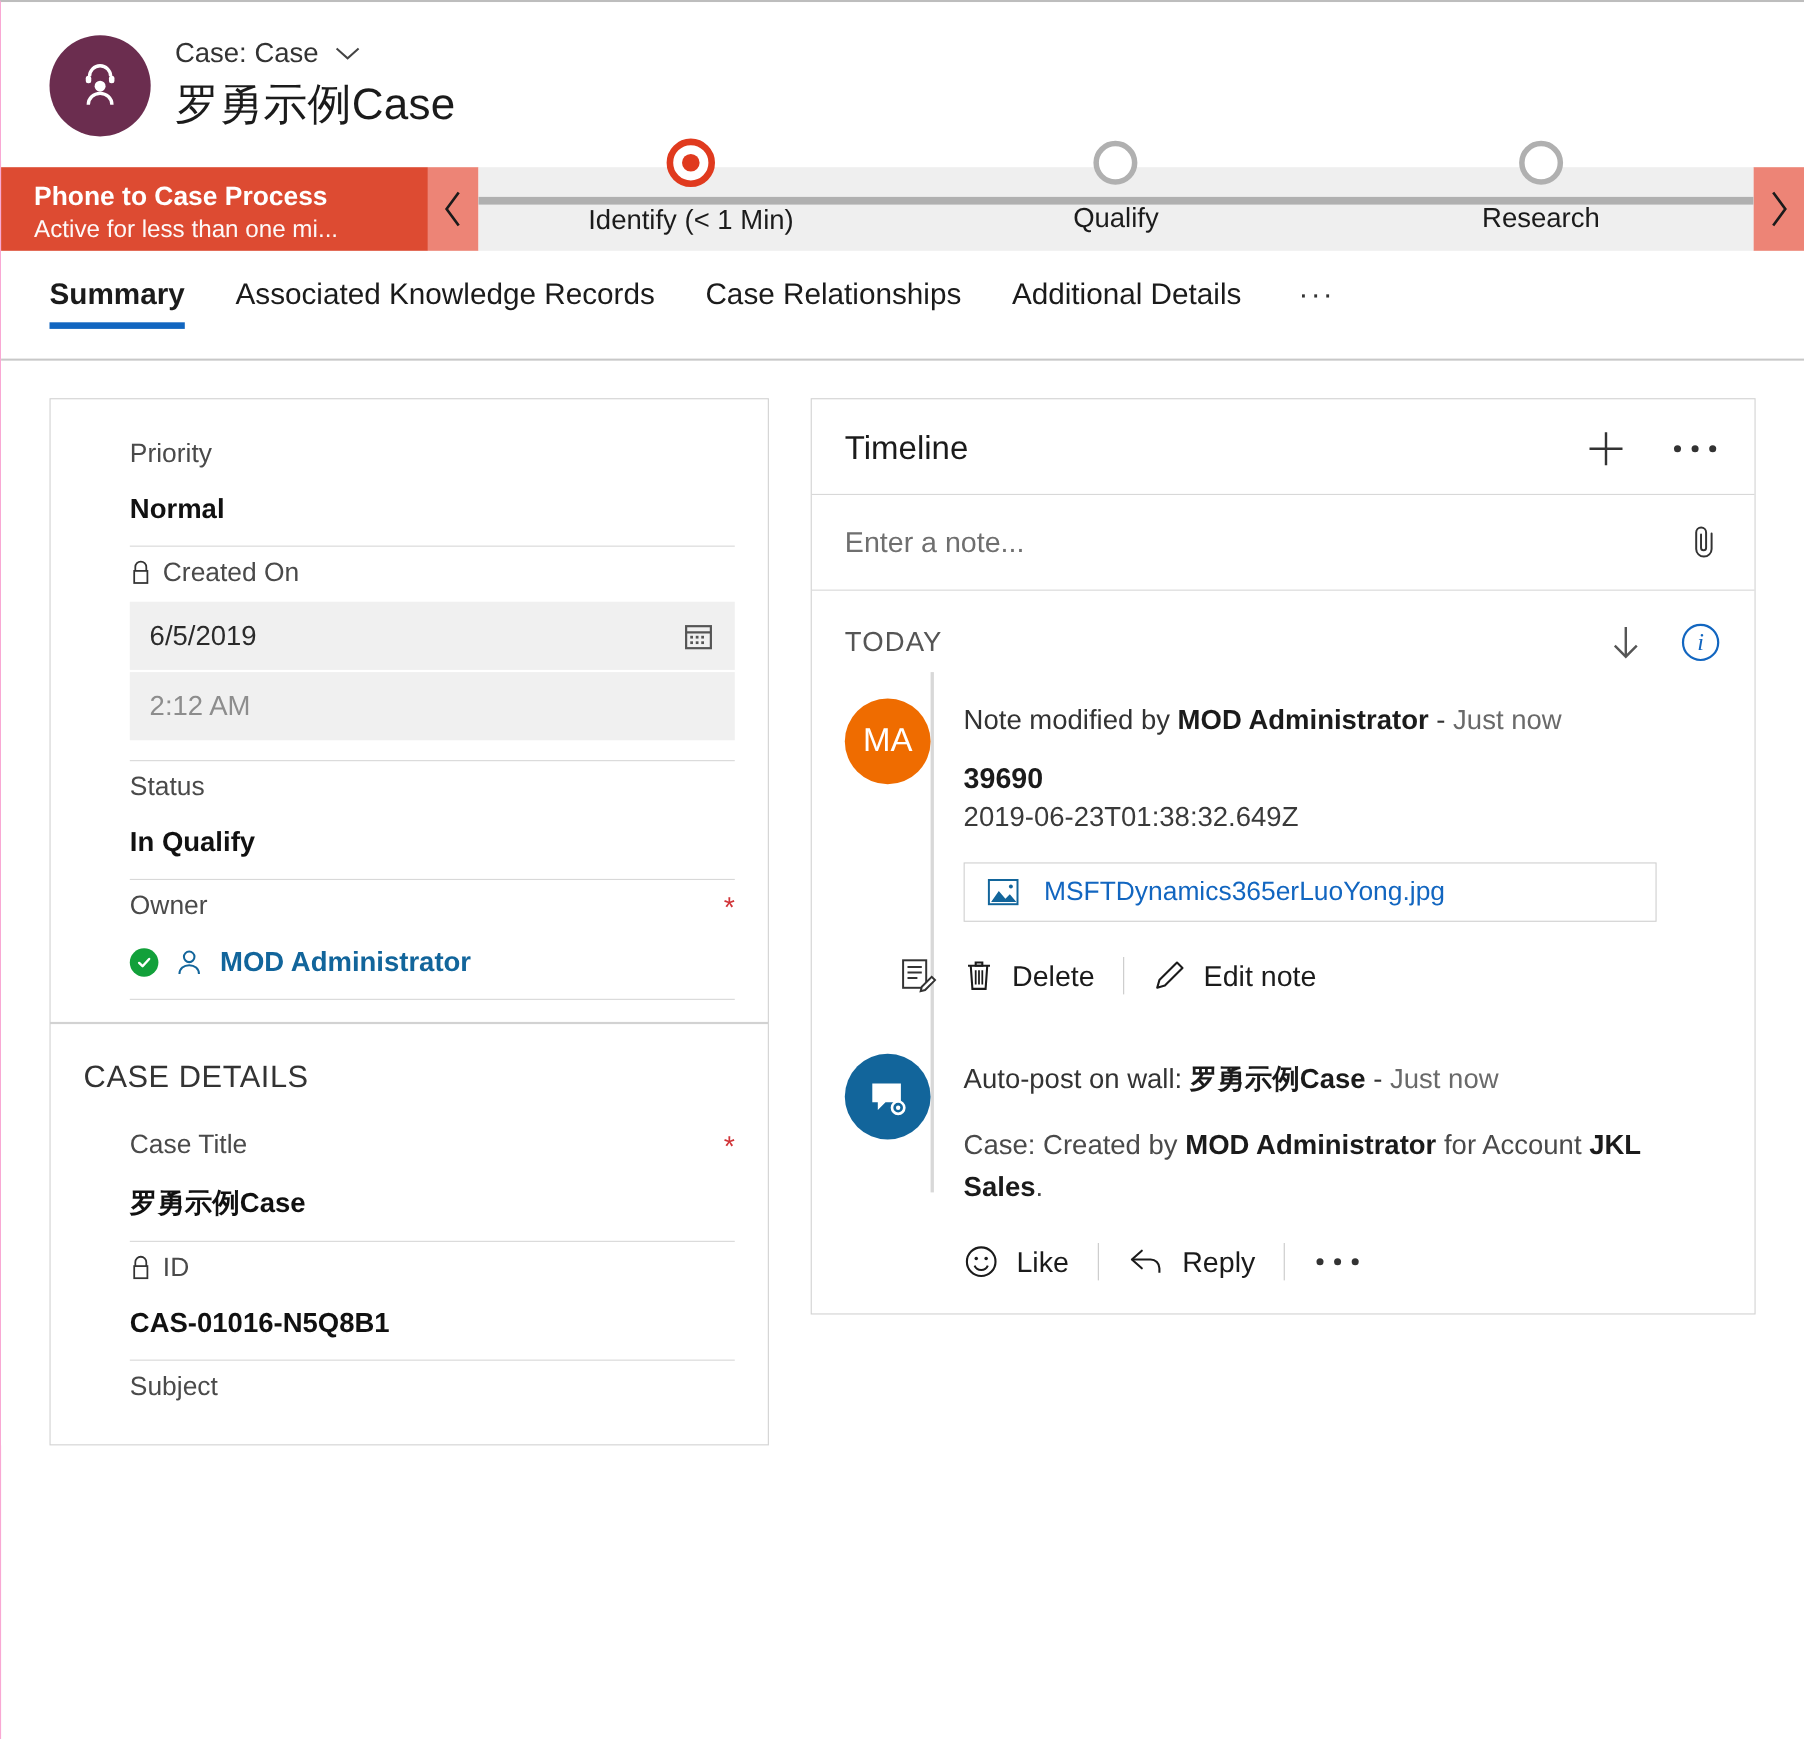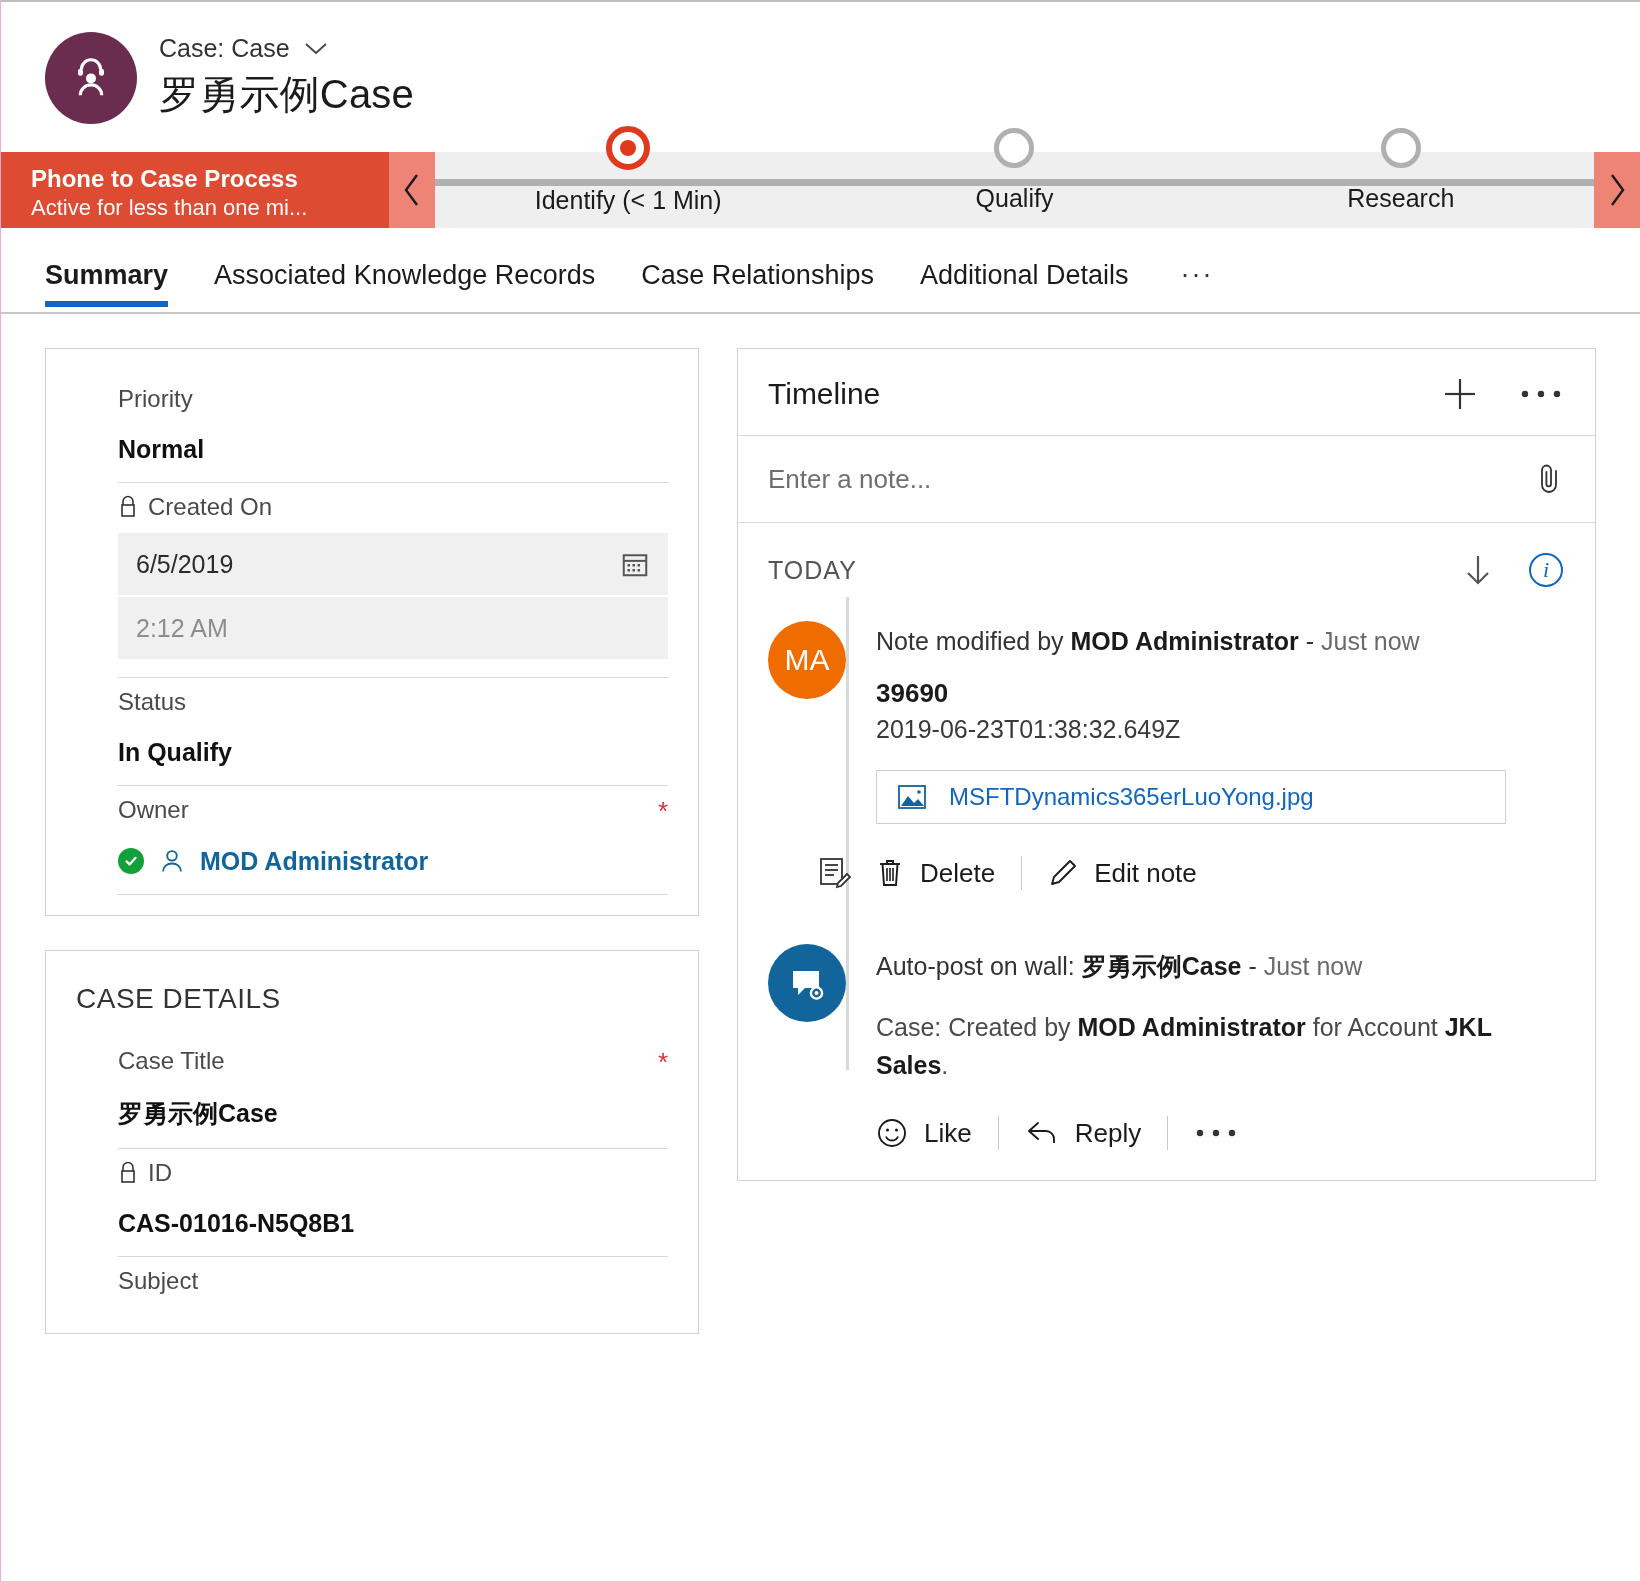--- a/index.html
+++ b/index.html
@@ -87,25 +87,25 @@
     content: ""; width: 16px; height: 16px; border-radius: 50%;
     background: #e03a1e;
   }
   .stage-label {
     margin-top: 16px; font-size: 25px; color: #1b1b1b;
     white-space: nowrap;
   }
 
   
   .tabs {
-    display: flex; align-items: center; gap: 0;
+    display: flex; align-items: flex-start; gap: 0;
     padding: 24px 0 0 44px;
     border-bottom: 2px solid #c8c8c8;
     background: #fff;
-    height: 86px;
+    height: 100px;
   }
   .tab {
     font-size: 27px; color: #1b1b1b; padding: 0 26px 14px 0;
     position: relative; cursor: pointer; white-space: nowrap;
   }
   .tab + .tab { padding-left: 20px; }
   .tab.active { font-weight: 700; }
   .tab.active::after {
     content: ""; position: absolute; left: 0; right: 26px; bottom: -2px;
     height: 6px; background: #1266c0;
@@ -117,21 +117,21 @@
     display: flex; gap: 38px;
     padding: 34px 44px 0 44px;
     background: #fff;
   }
   .col-left { width: 654px; flex: 0 0 654px; }
   .col-right { flex: 1 1 auto; }
 
   .card {
     border: 1px solid #d2d2d2; background: #fff;
   }
-  .card + .card { margin-top: 34px; }
+  .card + .card { }
   .card-pad { padding: 26px 30px 20px 30px; }
 
   .field { padding: 0 0 0 42px; }
   .field-row { border-bottom: 1px solid #d8d8d8; padding: 10px 0 18px 0; }
   .field-row:last-child { border-bottom: 1px solid #d8d8d8; }
   .field-label {
     font-size: 24px; color: #4a4a4a; font-weight: 400;
     display: flex; align-items: center; gap: 10px;
     position: relative; padding-right: 24px;
   }

